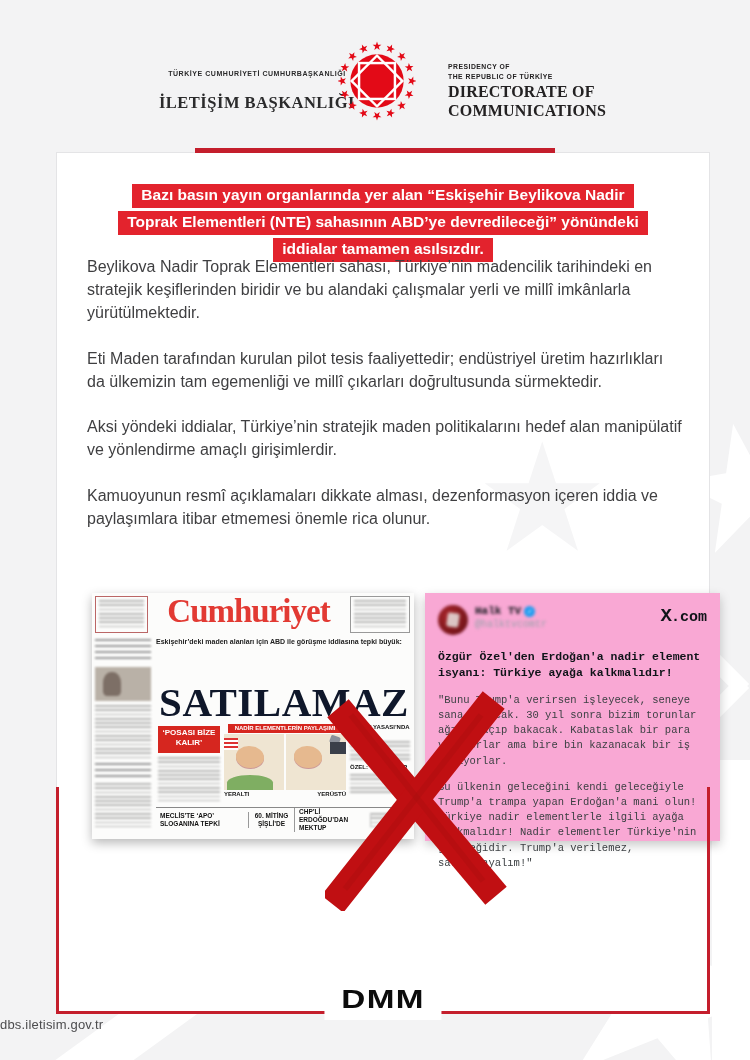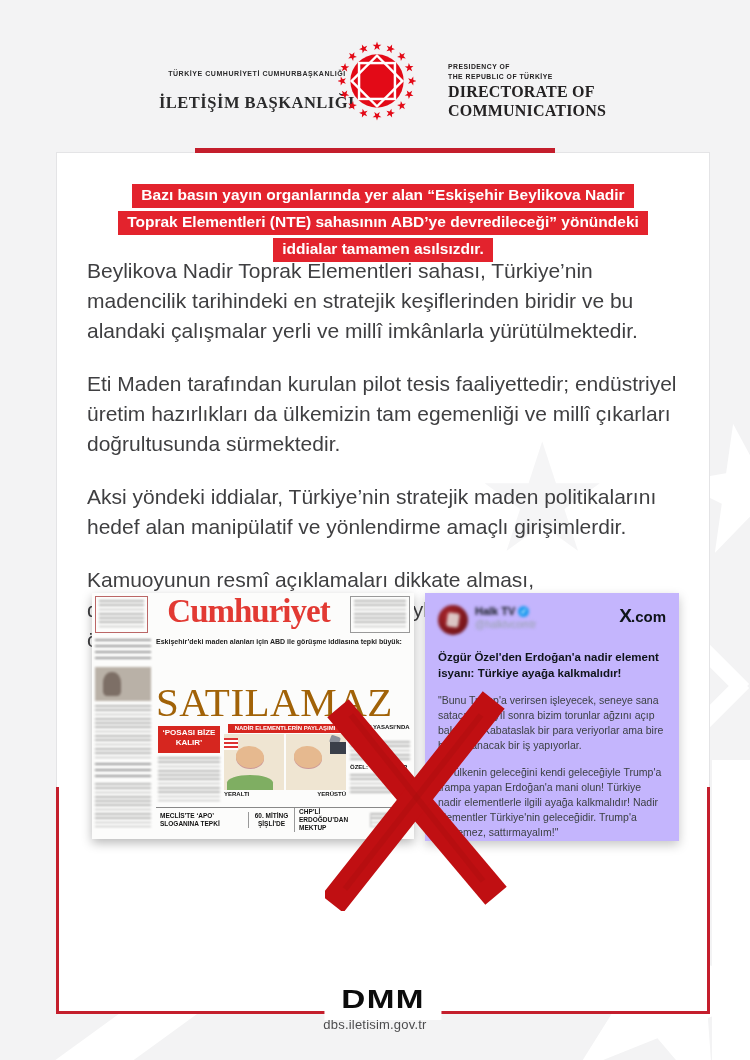--- a/index.html
+++ b/index.html
@@ -39,21 +39,21 @@
   .card-star{position:absolute;left:418px;top:270px;font-size:150px;color:#f5f5f6;line-height:1;z-index:0;}
   .card-star::before{content:"★";}
 
   
   .banner{position:relative;margin-top:31px;text-align:center;z-index:1;}
   .banner-line{display:block;width:max-content;margin:0 auto 3px;background:#e3232d;color:#fff;
                font-weight:bold;font-size:15.5px;line-height:1.22;padding:2px 9px 3px;}
 
   
   .bodytext{position:absolute;left:30px;top:103px;width:598px;z-index:1;
-            color:#3f3f41;font-size:21px;line-height:1.43;}
+            color:#3f3f41;font-size:16px;line-height:1.43;}
   .bodytext p{margin:0 0 23px;}
 
   
   .np{position:absolute;left:35px;top:440px;width:322px;height:246px;background:#fcfcfb;
       box-shadow:0 4px 10px rgba(0,0,0,.28);z-index:1;overflow:hidden;}
   .np>div{position:absolute;}
   .lines{background:repeating-linear-gradient(to bottom,#8a8a8a 0 1.6px,transparent 1.6px 4.3px);}
   .lines-bold{background:repeating-linear-gradient(to bottom,#5a5a5a 0 2.4px,transparent 2.4px 6px);}
   .blur1{filter:blur(1.2px);opacity:.6;}
   .np-boxl{left:3px;top:3px;width:53px;height:37px;border:1px solid #b66;padding:3px;}
@@ -66,22 +66,22 @@
   .np-leftcol{left:3px;top:46px;width:56px;height:192px;}
   .np-leftcol .seg{margin-bottom:4px;}
   .np-photo{height:34px;background:#b9b1a7;position:relative;filter:blur(1px);}
   .np-photo::after{content:"";position:absolute;left:8px;top:5px;width:18px;height:24px;
                    background:#7d6f66;border-radius:45% 45% 20% 20%;}
   .np-sub{left:64px;top:45px;width:256px;font-size:7px;font-weight:bold;color:#222;
           white-space:nowrap;filter:blur(.35px);}
   .np-h1{left:64px;top:52px;width:256px;text-align:center;color:#141414;
          font-family:"Liberation Serif",serif;font-weight:bold;font-size:38px;
          line-height:1;letter-spacing:-1px;}
-  .np-h2{left:64px;top:89px;width:256px;text-align:left;color:#a16207;
-         font-family:"Liberation Serif",serif;font-weight:normal;font-size:41px;
+  .np-h2{left:64px;top:89px;width:256px;text-align:center;color:#0f172a;
+         font-family:"Liberation Serif",serif;font-weight:bold;font-size:41px;
          line-height:1;letter-spacing:.5px;}
   .np-posasi{left:66px;top:133px;width:62px;height:27px;background:#d6261f;color:#fff;
              font-weight:bold;font-size:8px;line-height:1.2;text-align:center;padding-top:2px;}
   .np-posasi-lines{left:66px;top:164px;width:62px;height:44px;}
   .np-posasi-lines .lines{height:100%;}
   .np-cartoon{left:132px;top:131px;width:122px;height:80px;}
   .np-ct{background:#d6261f;color:#fff;font-size:6px;font-weight:bold;text-align:center;
          height:9px;line-height:9px;width:114px;margin:0 auto;white-space:nowrap;overflow:hidden;}
   .np-cp{display:flex;gap:2px;height:56px;margin-top:1px;filter:blur(.7px);}
   .np-cpp{flex:1;background:#efe5d2;position:relative;overflow:hidden;}
@@ -102,22 +102,22 @@
   .np-foot{left:64px;top:214px;width:256px;height:25px;border-top:1px solid #888;
            display:flex;align-items:center;font-size:6.5px;font-weight:bold;color:#131313;}
   .np-foot .fi{padding:0 4px;line-height:1.2;}
   .np-foot .fi+.fi{border-left:1px solid #999;}
   .np-foot .f1{width:92px;}
   .np-foot .f2{width:46px;text-align:center;}
   .np-foot .f3{width:76px;}
   .np-foot .frest{flex:1;height:14px;}
 
   
-  .tw{position:absolute;left:368px;top:440px;width:254px;height:248px;background:#c4b5fd;
-      box-shadow:0 4px 10px rgba(0,0,0,.22);z-index:1;padding:12px 13px;}
+  .tw{position:absolute;left:368px;top:440px;width:295px;height:248px;background:#f9a8d4;
+      box-shadow:0 4px 10px rgba(0,0,0,.22);z-index:1;padding:12px 13px;font-family:Liberation Mono, monospace;}
   .tw-head{display:flex;align-items:flex-start;}
   .tw-id{display:flex;gap:7px;filter:blur(1.5px);}
   .tw-av{width:30px;height:30px;border-radius:50%;flex:0 0 30px;
          background:radial-gradient(circle at 35% 35%,#a9252b,#5f0d12);position:relative;}
   .tw-av::after{content:"";position:absolute;left:9px;top:8px;width:12px;height:14px;
                 background:#e8e3e0;border-radius:2px;transform:rotate(8deg);opacity:.85;}
   .tw-n{font-size:11px;font-weight:bold;color:#0f1419;display:flex;align-items:center;gap:3px;}
   .tw-badge{width:11px;height:11px;border-radius:50%;background:#1d9bf0;color:#fff;
             font-size:8px;line-height:11px;text-align:center;}
   .tw-badge::before{content:"✓";}
@@ -130,21 +130,21 @@
   .tw-body p{margin:11px 0 0;}
 
   
   .xmark{position:absolute;left:268px;top:534px;z-index:5;}
 
   
   .dmm{position:absolute;left:50%;bottom:-7px;transform:translateX(-50%);background:#fff;
        padding:2px 26px 8px;z-index:4;color:#0c0c0c;font-weight:bold;font-size:26px;
        letter-spacing:1px;line-height:1;}
   .dmm span{display:inline-block;transform:scaleX(1.28);transform-origin:center;}
-  .siteurl{position:absolute;top:1017px;left:0;width:750px;text-align:center;z-index:1;
+  .siteurl{position:absolute;top:1017px;left:0;width:750px;text-align:left;z-index:1;
            font-size:13px;color:#4c4c4e;letter-spacing:.2px;}
 </style>
 </head>
 <body>
 
 <div class="page">
 
   <div class="bg-shape bg-stripe1"></div>
   <div class="bg-shape bg-band-v"></div>
   <div class="bg-shape bg-band-h"></div>

